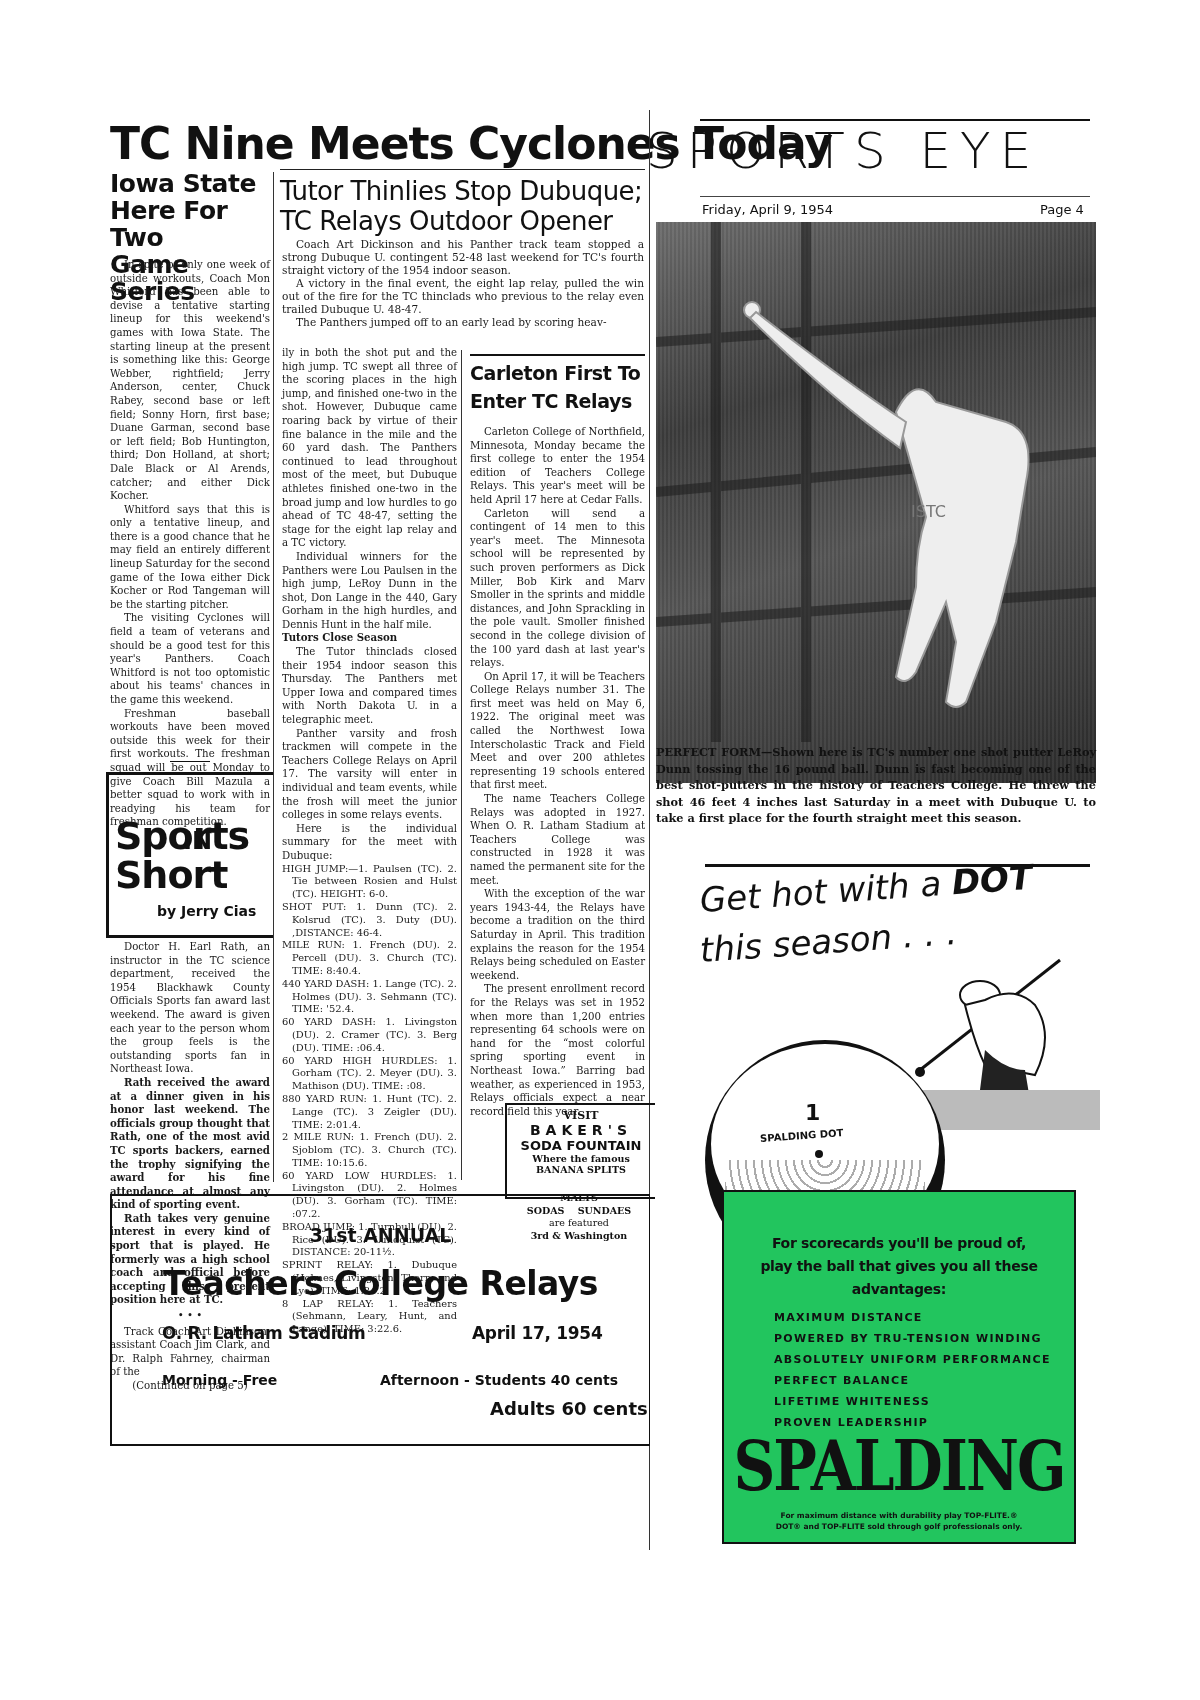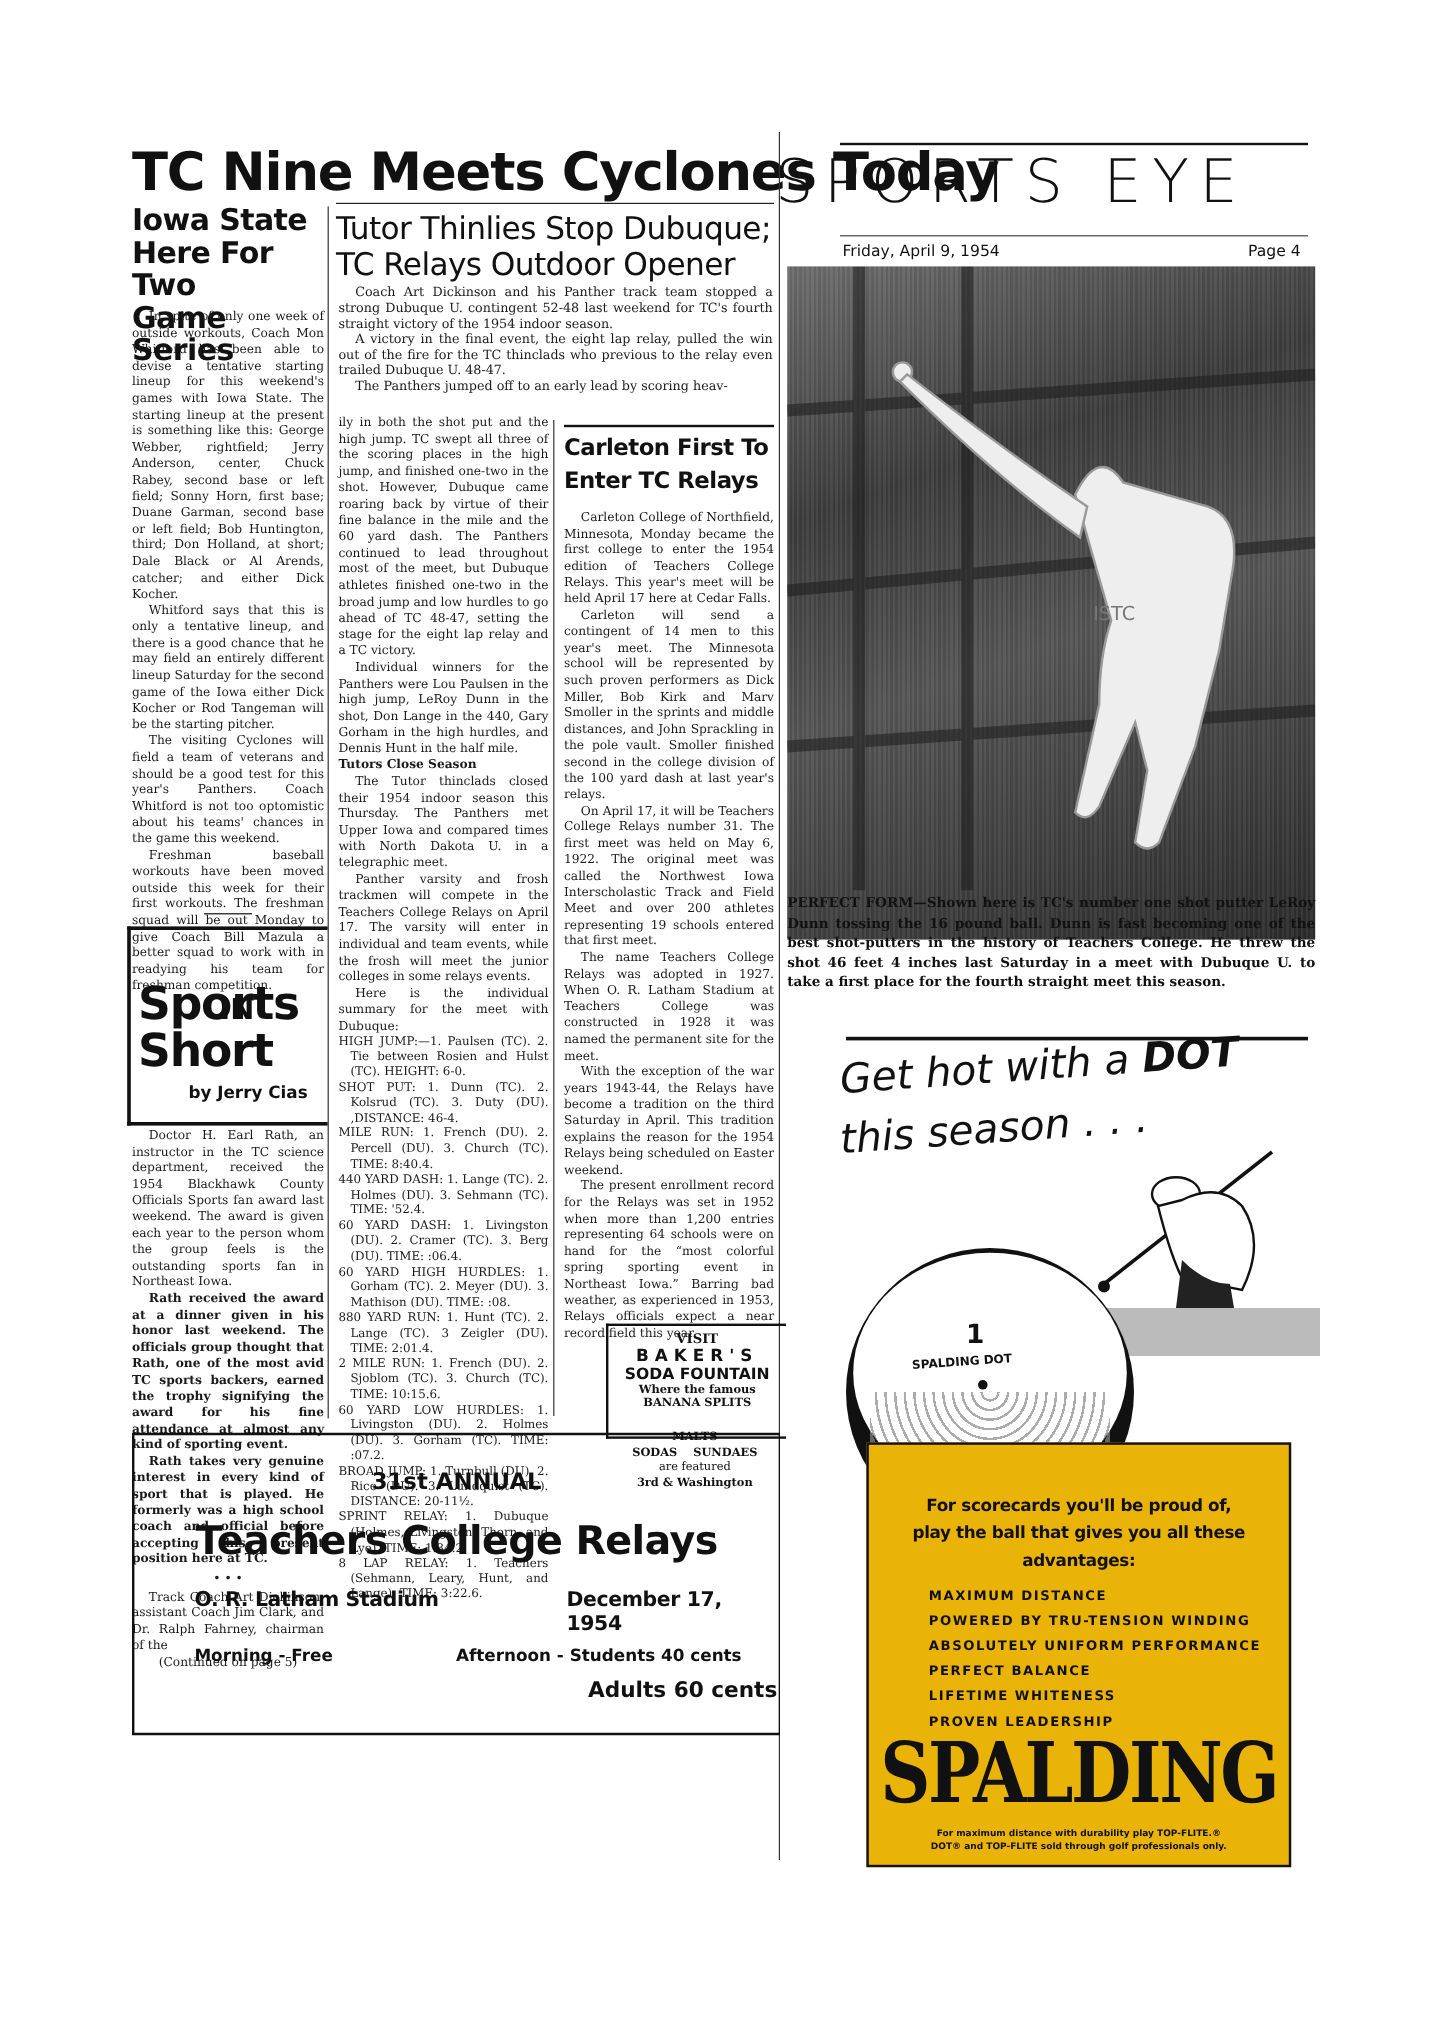--- a/index.html
+++ b/index.html
@@ -169,38 +169,38 @@
 </svg>
 
 <div class="abs" style="left:705px;top:1040px;width:240px;height:240px;border-radius:50%;background:#111;overflow:hidden;">
   <div style="position:absolute;left:6px;top:4px;width:228px;height:200px;border-radius:50%;background:#fff;"></div>
   <div class="sans" style="position:absolute;left:100px;top:60px;font-size:22px;font-weight:bold;">1</div>
   <div class="sans" style="position:absolute;left:55px;top:90px;font-size:10px;font-weight:bold;transform:rotate(-4deg);">SPALDING DOT</div>
   <div style="position:absolute;left:110px;top:110px;width:8px;height:8px;border-radius:50%;background:#111;"></div>
   <div style="position:absolute;left:20px;top:120px;width:200px;height:60px;background:repeating-radial-gradient(circle at 50% 0,#fff 0 6px,#111 6px 8px);opacity:0.35;"></div>
 </div>
 <div class="abs" style="left:697px;top:1090px;width:400px;height:455px;border:1px solid #888;background:repeating-linear-gradient(45deg,#ccc 0 1px,#e6e6e6 1px 3px);z-index:-1;"></div>
-<div class="abs" style="left:722px;top:1190px;width:350px;height:350px;background:#eab308;border:2px solid #111;margin-top:12px;">
+<div class="abs" style="left:722px;top:1190px;width:350px;height:350px;background:#22c55e;border:2px solid #111;">
   <div class="sans" style="position:absolute;left:30px;top:40px;width:290px;text-align:center;font-size:14px;line-height:23px;font-weight:bold;letter-spacing:-0.3px;">For scorecards you'll be proud of, play the ball that gives you all these advantages:</div>
   <div class="spald-list" style="position:absolute;left:50px;top:115px;">
     <div>MAXIMUM DISTANCE</div>
     <div>POWERED BY TRU-TENSION WINDING</div>
     <div>ABSOLUTELY UNIFORM PERFORMANCE</div>
     <div>PERFECT BALANCE</div>
     <div>LIFETIME WHITENESS</div>
     <div>PROVEN LEADERSHIP</div>
   </div>
   <div class="serif" style="position:absolute;left:0;top:240px;width:350px;text-align:center;font-size:58px;font-weight:bold;letter-spacing:-2px;transform:scaleY(1.2);">SPALDING</div>
   <div class="sans" style="position:absolute;left:0;top:318px;width:350px;text-align:center;font-size:7.5px;font-weight:bold;line-height:11px;">
     <div>For maximum distance with durability play TOP-FLITE.®</div>
     <div>DOT® and TOP-FLITE sold through golf professionals only.</div>
   </div>
 </div>
 
 <div class="ad-box" style="left:110px;top:1194px;width:537px;height:248px;border-width:2px 1px 2px 2px;">
   <div class="sans" style="position:absolute;left:0;top:28px;width:537px;text-align:center;font-size:19px;font-weight:bold;">31st ANNUAL</div>
   <div class="sans" style="position:absolute;left:0;top:68px;width:537px;text-align:center;font-size:33px;font-weight:bold;letter-spacing:-0.5px;">Teachers College Relays</div>
   <div class="sans" style="position:absolute;left:50px;top:127px;font-size:17px;font-weight:bold;letter-spacing:-0.3px;">O. R. Latham Stadium</div>
-  <div class="sans" style="position:absolute;left:360px;top:127px;font-size:17px;font-weight:bold;letter-spacing:-0.3px;">December 17, 1954</div>
+  <div class="sans" style="position:absolute;left:360px;top:127px;font-size:17px;font-weight:bold;letter-spacing:-0.3px;">April 17, 1954</div>
   <div class="sans" style="position:absolute;left:50px;top:176px;font-size:14px;font-weight:bold;">Morning - Free</div>
   <div class="sans" style="position:absolute;left:268px;top:176px;font-size:14px;font-weight:bold;">Afternoon - Students 40 cents</div>
   <div class="sans" style="position:absolute;left:378px;top:202px;font-size:18px;font-weight:bold;">Adults 60 cents</div>
 </div>
 
 </body></html>

